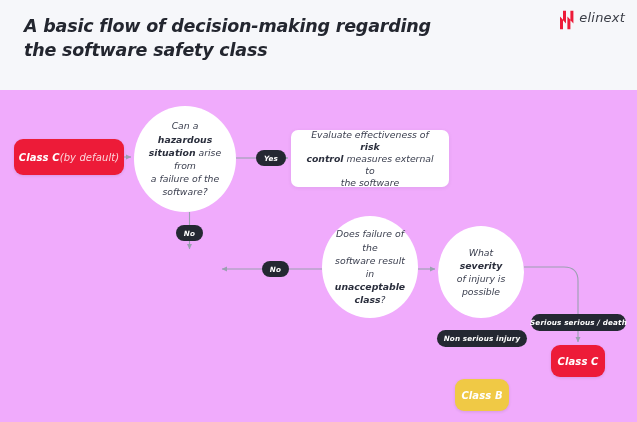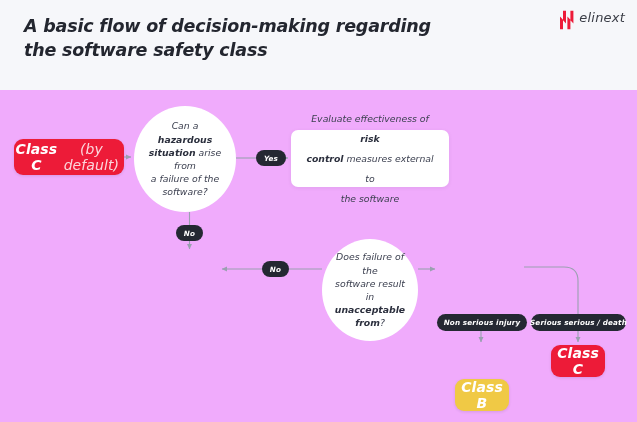--- a/index.html
+++ b/index.html
@@ -78,21 +78,21 @@
     box-sizing: border-box;
     display: flex;
     align-items: center;
     justify-content: center;
     text-align: center;
   }
 
   
   .class-box {
     border-radius: 9px;
-    font-size: 14px;
+    font-size: 10px;
     font-weight: bold;
     color: #ffffff;
     letter-spacing: 0.1px;
     box-shadow: 0 1px 3px rgba(30,35,60,0.12);
   }
   .class-box .dim {
     font-weight: normal;
     color: rgba(255,255,255,0.82);
   }
 
@@ -125,36 +125,36 @@
     font-size: 9.3px;
     line-height: 13.2px;
     color: #3c4050;
     padding: 0 9px;
   }
   #node-q-hazard {
     left: 134px; top: 106px;
     width: 102px; height: 106px;
   }
   #node-q-risk {
-    left: 322px; top: 239px;
+    left: 322px; top: 216px;
     width: 96px; height: 102px;
   }
   #node-q-severity {
     left: 438px; top: 226px;
     width: 86px; height: 92px;
   }
 
   
   #node-eval-card {
     left: 291px; top: 130px;
     width: 158px; height: 57px;
     background: #ffffff;
     border-radius: 7px;
     font-size: 9.3px;
-    line-height: 20px;
+    line-height: 12px;
     color: #3c4050;
     padding: 0 10px;
     box-shadow: 0 1px 4px rgba(30,35,60,0.07);
   }
 
   
   .badge {
     position: absolute;
     box-sizing: border-box;
     display: flex;
@@ -174,21 +174,21 @@
   }
   #badge-no-1 {
     left: 176px; top: 225px;
     width: 27px; height: 16px;
   }
   #badge-no-2 {
     left: 262px; top: 261px;
     width: 27px; height: 16px;
   }
   #badge-non-serious {
-    left: 437px; top: 314px;
+    left: 437px; top: 330px;
     width: 90px; height: 17px;
   }
   #badge-serious {
     left: 531px; top: 314px;
     width: 95px; height: 17px;
   }
 
   b { font-weight: bold; color: #2b2f3d; }
 </style>
 </head>
@@ -250,23 +250,26 @@
   <div class="node circle" id="node-q-hazard">
     <div><span>Can a </span><b>hazardous</b><br><b>situation</b><span> arise from</span><br><span>a failure of the</span><br><span>software?</span></div>
   </div>
 
   <div class="node" id="node-eval-card">
     <div><span>Evaluate effectiveness of </span><b>risk</b><br><b>control</b><span> measures external to</span><br><span>the software</span></div>
   </div>
 
 
   <div class="node circle" id="node-q-risk">
-    <div><span>Does failure of the</span><br><span>software result in</span><br><b>unacceptable from</b><span>?</span></div>
-  </div>
-
+    <div><span>Does failure of the</span><br><span>software result in</span><br><b>unacceptable class</b><span>?</span></div>
+  </div>
+
+  <div class="node circle" id="node-q-severity">
+    <div><span>What </span><b>severity</b><br><span>of injury is</span><br><span>possible</span></div>
+  </div>
 
   <div class="node class-box" id="node-class-b">
     <span>Class B</span>
   </div>
 
   <div class="node class-box" id="node-class-c-final">
     <span>Class C</span>
   </div>
 
   <div class="badge" id="badge-yes">Yes</div>

